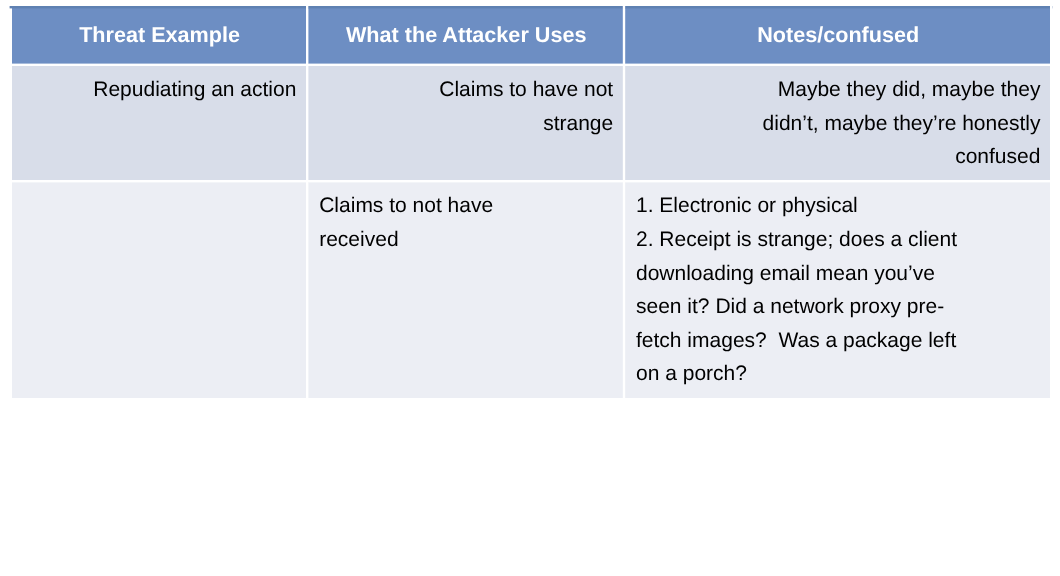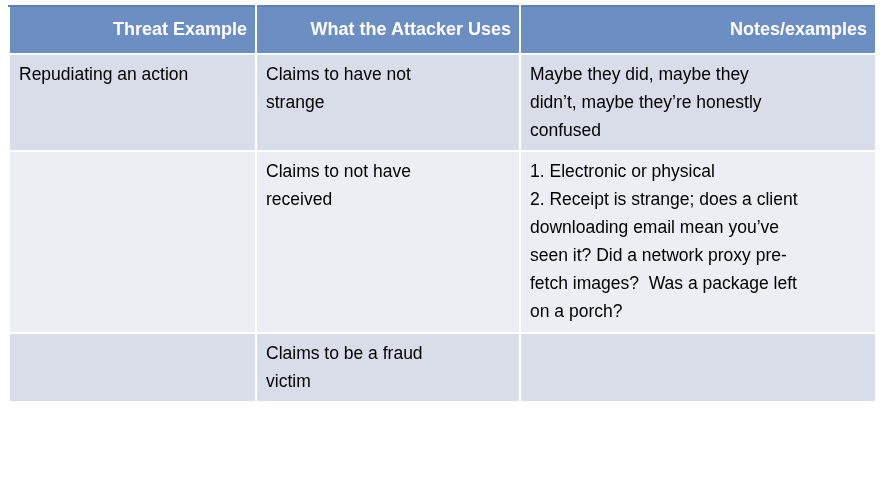--- a/index.html
+++ b/index.html
@@ -26,60 +26,60 @@
     width:867px;
   }
   col.c1{width:247px;}
   col.c2{width:264px;}
   col.c3{width:356px;}
   .threat-table th{
     background:var(--header-bg);
     color:var(--header-text);
     font-weight:bold;
     font-size:18px;
-    text-align:right;
+    text-align:center;
     vertical-align:middle;
     height:40px;
     padding:2px 8px 4px 9px;
     border:2px solid var(--divider);
     border-top:2px solid var(--header-top);
     white-space:nowrap;
     overflow:hidden;
   }
   .threat-table td{
     vertical-align:top;
     font-size:17.5px;
     line-height:28px;
     padding:5px 8px 6px 9px;
     border:2px solid var(--divider);
     white-space:pre-wrap;
     overflow:hidden;
   }
-  tr.band-dark td{background:var(--row-dark);}
+  tr.band-dark td{background:var(--row-dark);text-align:right;}
   tr.band-light td{background:var(--row-light);}
   tr.r1{height:96px;}
   tr.r2{height:182px;}
   tr.r3{height:66px;}
   tr.r4{height:66px;}
 </style>
 </head>
 <body>
 
 <div class="stage">
   <table class="threat-table">
     <colgroup>
       <col class="c1">
         <col class="c2">
         <col class="c3">
     </colgroup>
     <thead>
       <tr>
         <th>Threat Example</th>
         <th>What the Attacker Uses</th>
-        <th>Notes/examples</th>
+        <th>Notes/confused</th>
       </tr>
     </thead>
     <tbody>
       <tr class="r1 band-dark">
         <td>Repudiating an action</td>
         <td>Claims to have not
 strange</td>
         <td>Maybe they did, maybe they
 didn’t, maybe they’re honestly
 confused</td>
@@ -88,21 +88,15 @@
         <td></td>
         <td>Claims to not have
 received</td>
         <td>1. Electronic or physical
 2. Receipt is strange; does a client
 downloading email mean you’ve
 seen it? Did a network proxy pre-
 fetch images?  Was a package left
 on a porch?</td>
       </tr>
-      <tr class="r3 band-dark">
-        <td></td>
-        <td>Claims to be a fraud
-victim</td>
-        <td></td>
-      </tr>
     </tbody>
   </table>
 </div>
 
 </body></html>

